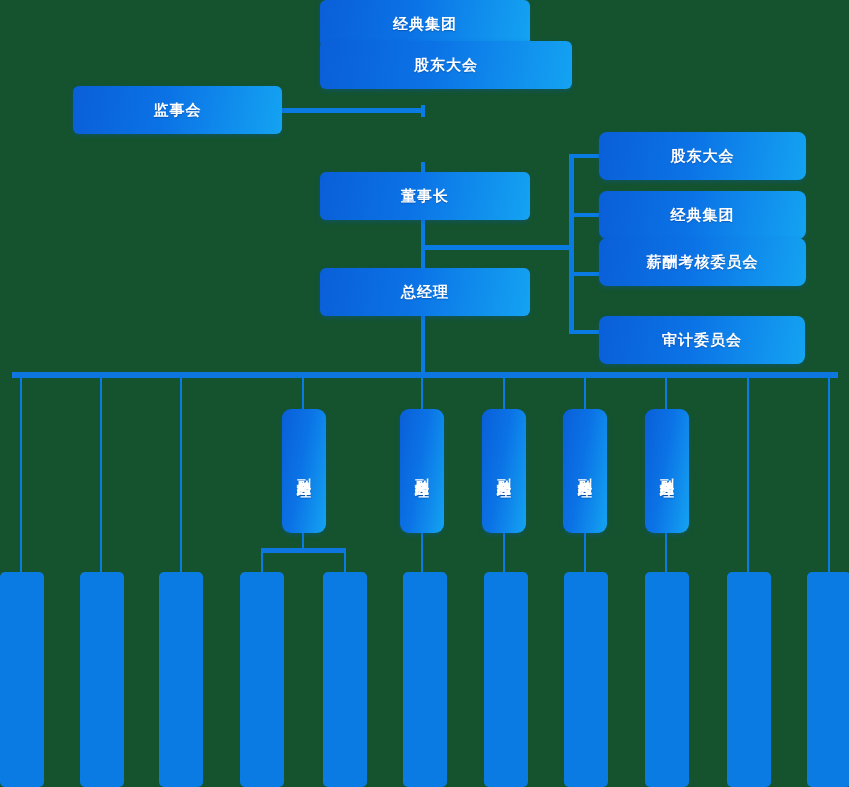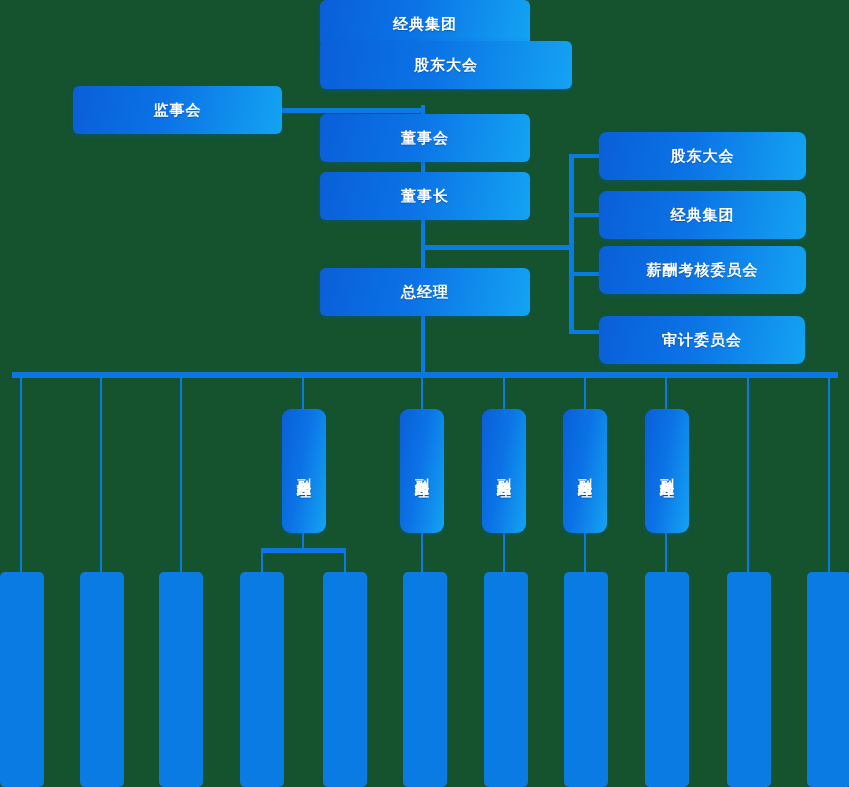--- a/index.html
+++ b/index.html
@@ -119,41 +119,38 @@
   <div class="line" style="left:503px; top:533px; width:2px; height:41px;"></div>
   <div class="line" style="left:584px; top:533px; width:2px; height:41px;"></div>
   <div class="line" style="left:665px; top:533px; width:2px; height:41px;"></div>
 
   <div class="node node-main" style="left:320px; top:0px; width:210px;">
     <span>经典集团</span>
   </div>
   <div class="node node-main" style="left:320px; top:41px; width:252px;">
     <span>股东大会</span>
   </div>
-  <div class="node node-main" style="left:320px; top:114px; width:210px;">
-    <span>董事会</span>
-  </div>
   <div class="node node-main" style="left:320px; top:172px; width:210px;justify-content:center;">
     <span>董事长</span>
   </div>
   <div class="node node-main" style="left:320px; top:268px; width:210px;">
     <span>总经理</span>
   </div>
 
   <div class="node node-main" style="left:73px; top:86px; width:209px;">
     <span>监事会</span>
   </div>
 
   <div class="node node-committee" style="left:599px; top:132px; width:207px;">
     <span>股东大会</span>
   </div>
   <div class="node node-committee" style="left:599px; top:191px; width:207px;">
     <span>经典集团</span>
   </div>
-  <div class="node node-committee" style="left:599px; top:246px; width:207px;">
+  <div class="node node-committee" style="left:599px; top:238px; width:207px;">
     <span>薪酬考核委员会</span>
   </div>
   <div class="node node-committee" style="left:599px; top:316px; width:206px;">
     <span>审计委员会</span>
   </div>
 
   <div class="node node-vertical" style="left:282px; top:409px;">
     <span>副总经理</span>
   </div>
   <div class="node node-vertical" style="left:400px; top:409px;">

